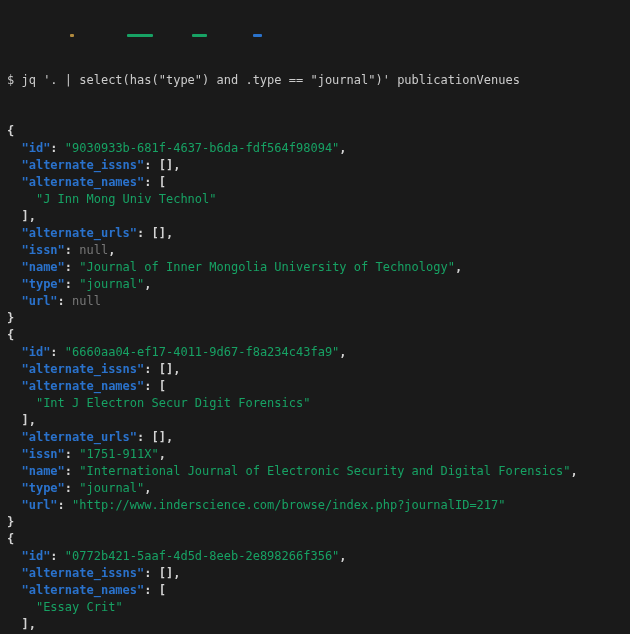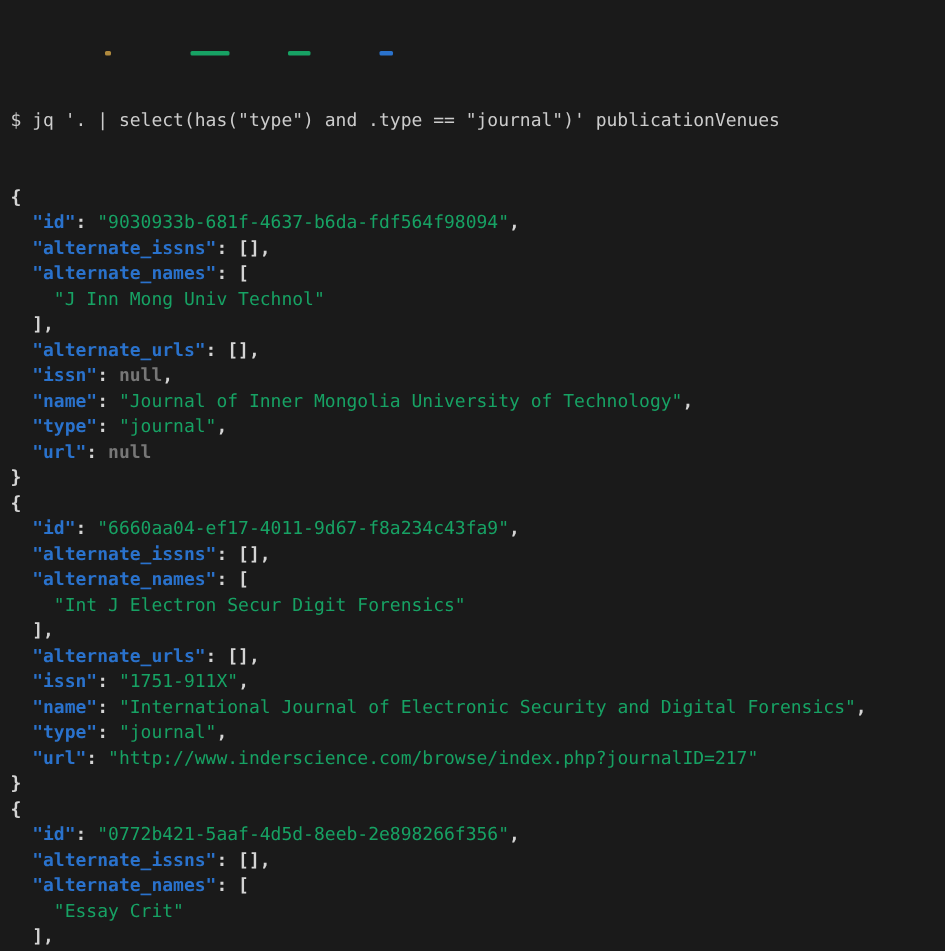--- a/index.html
+++ b/index.html
@@ -31,21 +31,21 @@
     height: 3px;
     border-radius: 1px;
   }
   .line {
     height: 17px;
   }
   .cmd { color: var(--foreground, #cccccc); }
   .p { color: var(--json-punctuation, #d4d4d4); font-weight: bold; }
   .k { color: var(--json-key, #2a72cc); font-weight: bold; }
   .s { color: var(--json-string, #17a264); }
-  .n { color: var(--json-null, #777777); font-weight: bold; }
+  .n { color: var(--json-null, #777777); font-weight: normal; }
 </style>
 </head>
 <body>
 
 <div class="terminal">
   <div class="clipped-line"><span class="frag" style="left: 63px; width: 4px; background: rgb(176, 138, 62);"></span><span class="frag" style="left: 120px; width: 26px; background: rgb(23, 162, 100);"></span><span class="frag" style="left: 185px; width: 15px; background: rgb(23, 162, 100);"></span><span class="frag" style="left: 246px; width: 9px; background: rgb(42, 114, 204);"></span></div>
   <div class="line cmd"><span>$ </span><span>jq '. | select(has("type") and .type == "journal")' publicationVenues</span></div>
   <div id="terminal-output"><div class="line"><span class="p">{</span></div><div class="line"><span class="p">  </span><span class="k">"id"</span><span class="p">: </span><span class="s">"9030933b-681f-4637-b6da-fdf564f98094"</span><span class="p">,</span></div><div class="line"><span class="p">  </span><span class="k">"alternate_issns"</span><span class="p">: [],</span></div><div class="line"><span class="p">  </span><span class="k">"alternate_names"</span><span class="p">: [</span></div><div class="line"><span class="p">    </span><span class="s">"J Inn Mong Univ Technol"</span></div><div class="line"><span class="p">  ],</span></div><div class="line"><span class="p">  </span><span class="k">"alternate_urls"</span><span class="p">: [],</span></div><div class="line"><span class="p">  </span><span class="k">"issn"</span><span class="p">: </span><span class="n">null</span><span class="p">,</span></div><div class="line"><span class="p">  </span><span class="k">"name"</span><span class="p">: </span><span class="s">"Journal of Inner Mongolia University of Technology"</span><span class="p">,</span></div><div class="line"><span class="p">  </span><span class="k">"type"</span><span class="p">: </span><span class="s">"journal"</span><span class="p">,</span></div><div class="line"><span class="p">  </span><span class="k">"url"</span><span class="p">: </span><span class="n">null</span></div><div class="line"><span class="p">}</span></div><div class="line"><span class="p">{</span></div><div class="line"><span class="p">  </span><span class="k">"id"</span><span class="p">: </span><span class="s">"6660aa04-ef17-4011-9d67-f8a234c43fa9"</span><span class="p">,</span></div><div class="line"><span class="p">  </span><span class="k">"alternate_issns"</span><span class="p">: [],</span></div><div class="line"><span class="p">  </span><span class="k">"alternate_names"</span><span class="p">: [</span></div><div class="line"><span class="p">    </span><span class="s">"Int J Electron Secur Digit Forensics"</span></div><div class="line"><span class="p">  ],</span></div><div class="line"><span class="p">  </span><span class="k">"alternate_urls"</span><span class="p">: [],</span></div><div class="line"><span class="p">  </span><span class="k">"issn"</span><span class="p">: </span><span class="s">"1751-911X"</span><span class="p">,</span></div><div class="line"><span class="p">  </span><span class="k">"name"</span><span class="p">: </span><span class="s">"International Journal of Electronic Security and Digital Forensics"</span><span class="p">,</span></div><div class="line"><span class="p">  </span><span class="k">"type"</span><span class="p">: </span><span class="s">"journal"</span><span class="p">,</span></div><div class="line"><span class="p">  </span><span class="k">"url"</span><span class="p">: </span><span class="s">"http://www.inderscience.com/browse/index.php?journalID=217"</span></div><div class="line"><span class="p">}</span></div><div class="line"><span class="p">{</span></div><div class="line"><span class="p">  </span><span class="k">"id"</span><span class="p">: </span><span class="s">"0772b421-5aaf-4d5d-8eeb-2e898266f356"</span><span class="p">,</span></div><div class="line"><span class="p">  </span><span class="k">"alternate_issns"</span><span class="p">: [],</span></div><div class="line"><span class="p">  </span><span class="k">"alternate_names"</span><span class="p">: [</span></div><div class="line"><span class="p">    </span><span class="s">"Essay Crit"</span></div><div class="line"><span class="p">  ],</span></div><div class="line"></div></div>
 </div>
 

